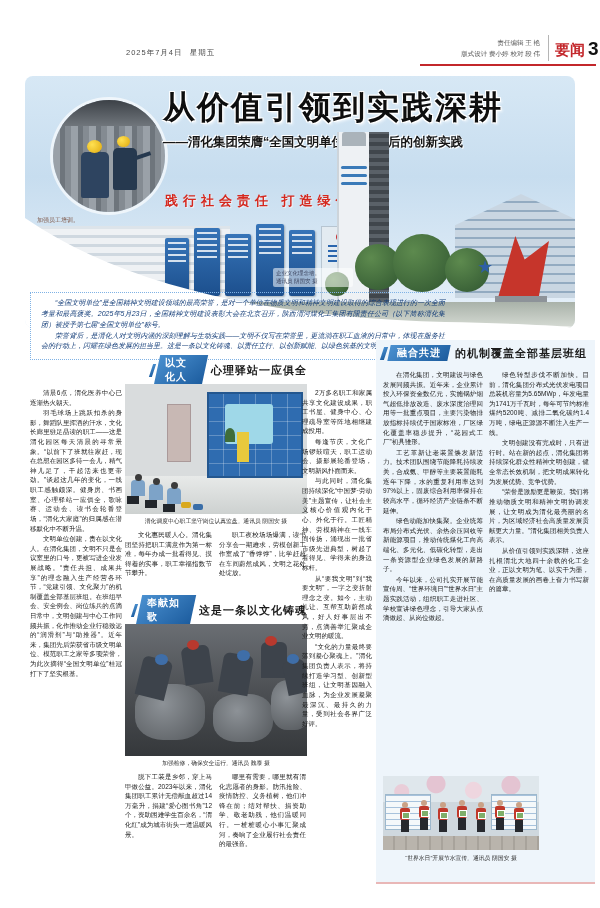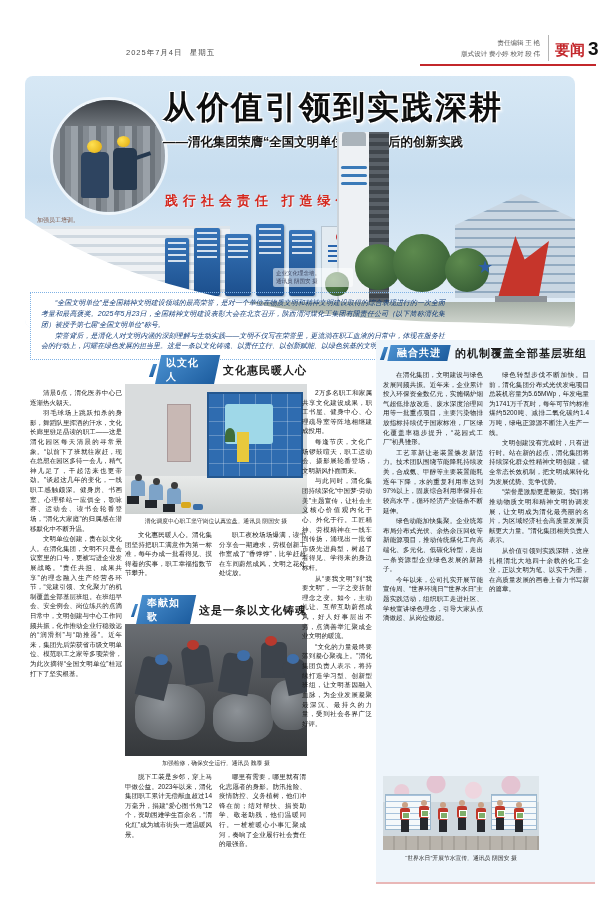--- a/index.html
+++ b/index.html
@@ -260,21 +260,21 @@
   <div class="col1 body-text">
     <p>清晨6点，渭化医养中心已逐渐热火朝天。</p>
     <p>羽毛球场上跳跃扣杀的身影，舞蹈队里挥洒的汗水，文化长廊里驻足品读的职工——这是渭化园区每天清晨的寻常景象。“以前下了班就往家赶，现在总想在园区多待一会儿，精气神儿足了，干起活来也更带劲。”谈起这几年的变化，一线职工感触颇深。健身房、书画室、心理驿站一应俱全，歌咏赛、运动会、读书会轮番登场，“渭化大家庭”的归属感在潜移默化中不断升温。</p>
     <p>文明单位创建，贵在以文化人。在渭化集团，文明不只是会议室里的口号，更被写进企业发展战略。“责任共担、成果共享”的理念融入生产经营各环节，“党建引领、文化聚力”的机制覆盖全部基层班组。在班组早会、安全例会、岗位练兵的点滴日常中，文明创建与中心工作同频共振，化作推动企业行稳致远的“润滑剂”与“助推器”。近年来，集团先后荣获省市级文明单位、模范职工之家等多项荣誉，为此次摘得“全国文明单位”桂冠打下了坚实根基。</p>
   </div>
 
   <div class="midblock">
     <div class="sec-header hdr1">
       <div class="slash"></div>
       <div class="tag"><span>以文化人</span></div>
-      <div class="ttl">文化惠民暖人心</div>
+      <div class="ttl">心理驿站一应俱全</div>
     </div>
 
     <div class="photo1">
       <div class="floor"></div>
       <div class="door"></div>
       <div class="screen"></div>
       <div class="map"></div>
       <div class="cab"></div>
       <div class="plant"></div>
       <div class="op" style="left:6px;top:96px;"></div>

